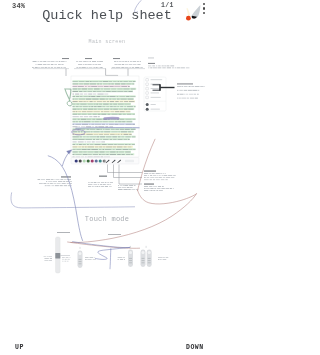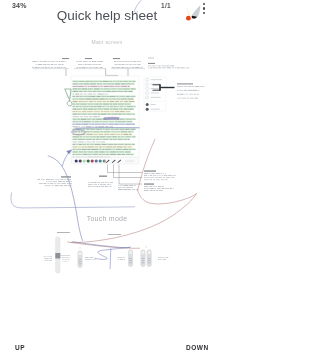--- a/index.html
+++ b/index.html
@@ -1,20 +1,20 @@
 <!DOCTYPE html>
 <html><head>
 <meta charset="utf-8">
 <title>Quick help sheet</title>
 <style>
   html,body{margin:0;padding:0;}
   body{width:214px;height:355px;overflow:hidden;background:#ffffff;
        font-family:"Liberation Sans","DejaVu Sans",sans-serif;
        -webkit-font-smoothing:antialiased;}
-  #app{position:relative;width:214px;height:301px;background:#ffffff;}
+  #app{position:relative;width:214px;height:301px;background:#ffffff;font-family:Liberation Mono, monospace;}
 
   
   .zoom-badge{position:absolute;left:12px;top:2px;font-size:7px;font-weight:bold;
      color:#4a4a4a;letter-spacing:.2px;z-index:6;}
   .page-count{position:absolute;left:161px;top:2px;font-size:6.5px;font-weight:bold;
      color:#55585c;letter-spacing:.3px;z-index:6;}
   .doc-title{position:absolute;left:0;top:8px;width:214px;text-align:center;
      font-size:13.5px;color:#4c5055;font-weight:400;z-index:6;}
   .menu-dots{position:absolute;left:203px;top:3px;width:3px;z-index:7;}
   .menu-dots i{display:block;width:2.4px;height:2.4px;border-radius:50%;

